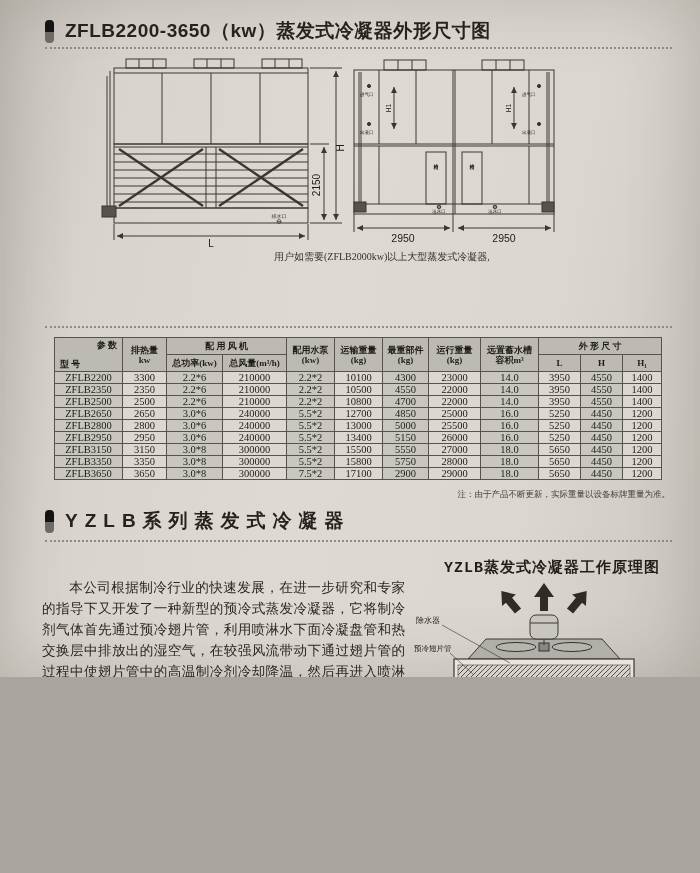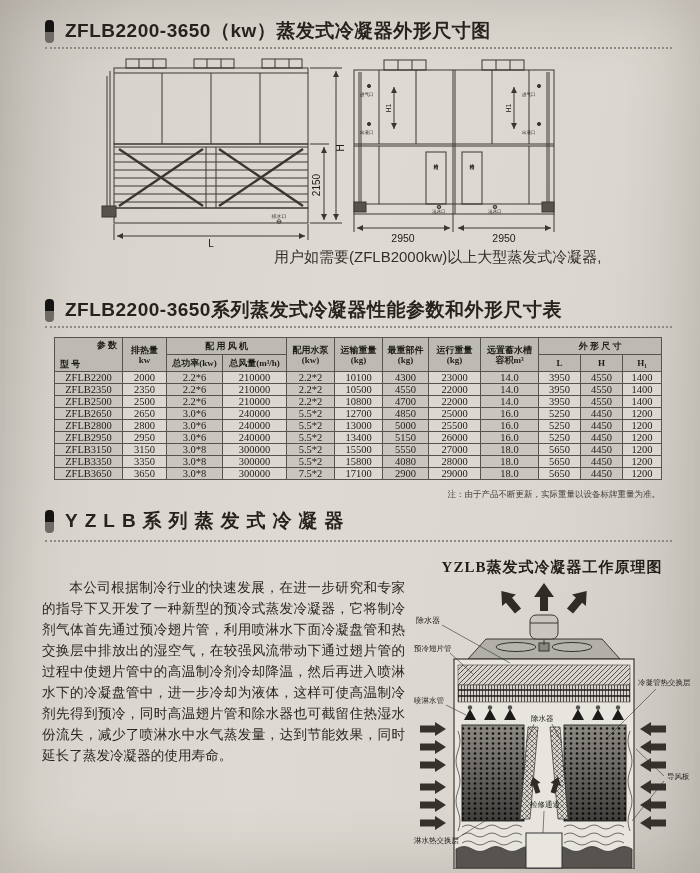--- a/index.html
+++ b/index.html
@@ -1,45 +1,45 @@
 <!DOCTYPE html>
 <html><head>
 <meta charset="utf-8">
 <style>
   html,body{margin:0;padding:0;}
   body{background:#a9a59e;font-family:"Liberation Sans",sans-serif;}
-  .page{position:relative;width:700px;height:873px;margin:0 auto;overflow:hidden;
+  .page{position:relative;width:700px;height:677px;margin:0 auto;overflow:hidden;
     background:linear-gradient(100deg,#c6c2bb 0%,#d8d4cd 16%,#dedad3 45%,#dbd7d0 75%,#cbc7c0 100%);
     box-shadow:inset 0 0 70px rgba(70,60,45,.22);color:#26231f;}
   .sec-head{position:absolute;left:45px;display:flex;align-items:center;gap:11px;}
   .sec-icon{width:9px;height:23px;border-radius:4px;flex:none;
     background:linear-gradient(#141414 0 54%,#6e6b66 54% 100%);}
   .sec-title{font-size:19px;font-weight:bold;letter-spacing:.5px;white-space:nowrap;}
   .ls{letter-spacing:7px;}
   .dotted{position:absolute;left:45px;right:28px;border-top:2px dotted #8f8b83;height:0;}
   .drawing{position:absolute;}
-  .note{position:absolute;top:250px;left:232px;width:436px;font-size:15px;line-height:13.5px;
-    color:#33302b;font-family:Liberation Sans, sans-serif;}
+  .note{position:absolute;top:250px;left:232px;width:436px;font-size:10px;line-height:13.5px;
+    color:#33302b;font-family:Liberation Serif, serif;}
   .note .l1{text-indent:42px;}
   table.spec{position:absolute;top:337px;left:54px;width:607px;border-collapse:collapse;table-layout:fixed;
     font-family:"Liberation Serif",serif;color:#1f1c18;}
   table.spec th,table.spec td{border:1px solid #57534c;padding:0;text-align:center;overflow:hidden;white-space:nowrap;}
   table.spec th{background:#bdbab4;font-weight:bold;font-size:9px;line-height:10px;height:16px;}
   table.spec td{height:11px;font-size:10.5px;line-height:11px;background:#dcd8d1;}
   table.spec td.shade{background:#c9c6c0;}
   th.corner{position:relative;background:
     linear-gradient(to bottom right,transparent 48.6%,#57534c 48.6%,#57534c 51.4%,transparent 51.4%),#bdbab4;}
   th.corner .tr{position:absolute;top:2px;right:5px;}
   th.corner .bl{position:absolute;bottom:2px;left:5px;}
-  .tbl-note{position:absolute;top:489px;right:40px;font-size:8.5px;color:#46423c;padding-left:21px;}
+  .tbl-note{position:absolute;top:489px;right:30px;font-size:8.5px;color:#46423c;padding-left:21px;}
   .para{position:absolute;top:577px;left:42px;width:363px;font-size:13.6px;line-height:21px;
     text-align:justify;text-indent:2em;color:#2a2722;font-family:"Liberation Serif",serif;}
   .principle{position:absolute;left:412px;top:558px;width:280px;}
   .principle-title{text-align:center;font-size:15px;font-weight:bold;letter-spacing:1px;
-    font-family:Liberation Serif, serif;color:#221f1b;}
+    font-family:Liberation Mono, monospace;color:#221f1b;}
   .principle svg{display:block;margin-top:4px;}
   svg text{font-family:"Liberation Sans",sans-serif;fill:#1d1b17;}
 </style>
 </head>
 <body>
 
 <div class="page">
 
   <div class="sec-head" style="top:18px">
     <div class="sec-icon"></div>
@@ -166,24 +166,20 @@
     <text x="93" y="157" font-size="4.5" text-anchor="middle">溢水口</text>
     <text x="149" y="157" font-size="4.5" text-anchor="middle">溢水口</text>
     <text x="57" y="186" font-size="10.5" text-anchor="middle">2950</text>
     <text x="158" y="186" font-size="10.5" text-anchor="middle">2950</text>
   </svg>
 
   <div class="note">
     <div class="l1">用户如需要(ZFLB2000kw)以上大型蒸发式冷凝器,</div>
   </div>
 
-  <div class="sec-head" style="top:297px">
-    <div class="sec-icon"></div>
-    <div class="sec-title">ZFLB2200-3650系列蒸发式冷凝器性能参数和外形尺寸表</div>
-  </div>
   <div class="dotted" style="top:326px"></div>
 
   <table class="spec">
     <colgroup>
       <col style="width:68px">
         <col style="width:44px">
         <col style="width:56px">
         <col style="width:64px">
       <col style="width:48px">
         <col style="width:48px">
@@ -231,21 +227,21 @@
         <th>总功率(kw)</th>
         <th>总风量(m³/h)</th>
         <th>L</th>
         <th>H</th>
         <th>H₁</th>
       </tr>
     </thead>
     <tbody>
         <tr>
           <td class="shade">ZFLB2200</td>
-          <td>2000</td>
+          <td>3300</td>
           <td class="shade">2.2*6</td>
           <td>210000</td>
           <td class="shade">2.2*2</td>
           <td>10100</td>
           <td class="shade">4300</td>
           <td>23000</td>
           <td class="shade">14.0</td>
           <td>3950</td>
           <td class="shade">4550</td>
           <td>1400</td>
@@ -334,21 +330,21 @@
           <td class="shade">4450</td>
           <td>1200</td>
         </tr>
         <tr>
           <td class="shade">ZFLB3350</td>
           <td>3350</td>
           <td class="shade">3.0*8</td>
           <td>300000</td>
           <td class="shade">5.5*2</td>
           <td>15800</td>
-          <td class="shade">4080</td>
+          <td class="shade">5750</td>
           <td>28000</td>
           <td class="shade">18.0</td>
           <td>5650</td>
           <td class="shade">4450</td>
           <td>1200</td>
         </tr>
         <tr>
           <td class="shade">ZFLB3650</td>
           <td>3650</td>
           <td class="shade">3.0*8</td>

